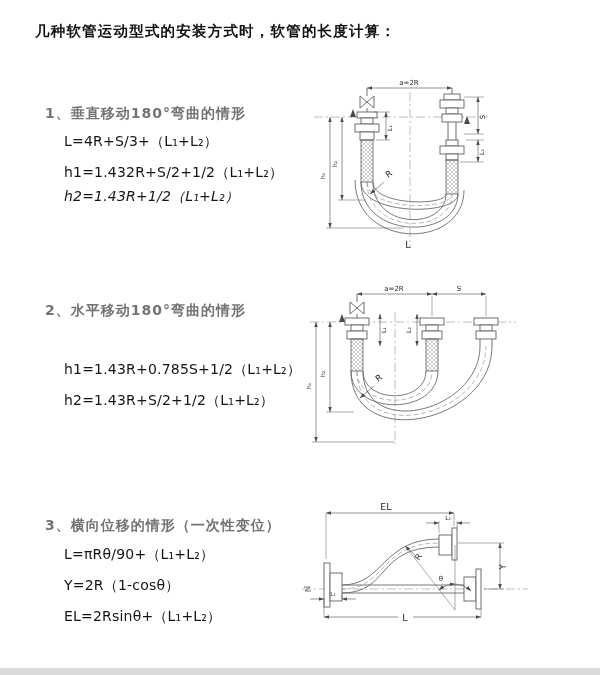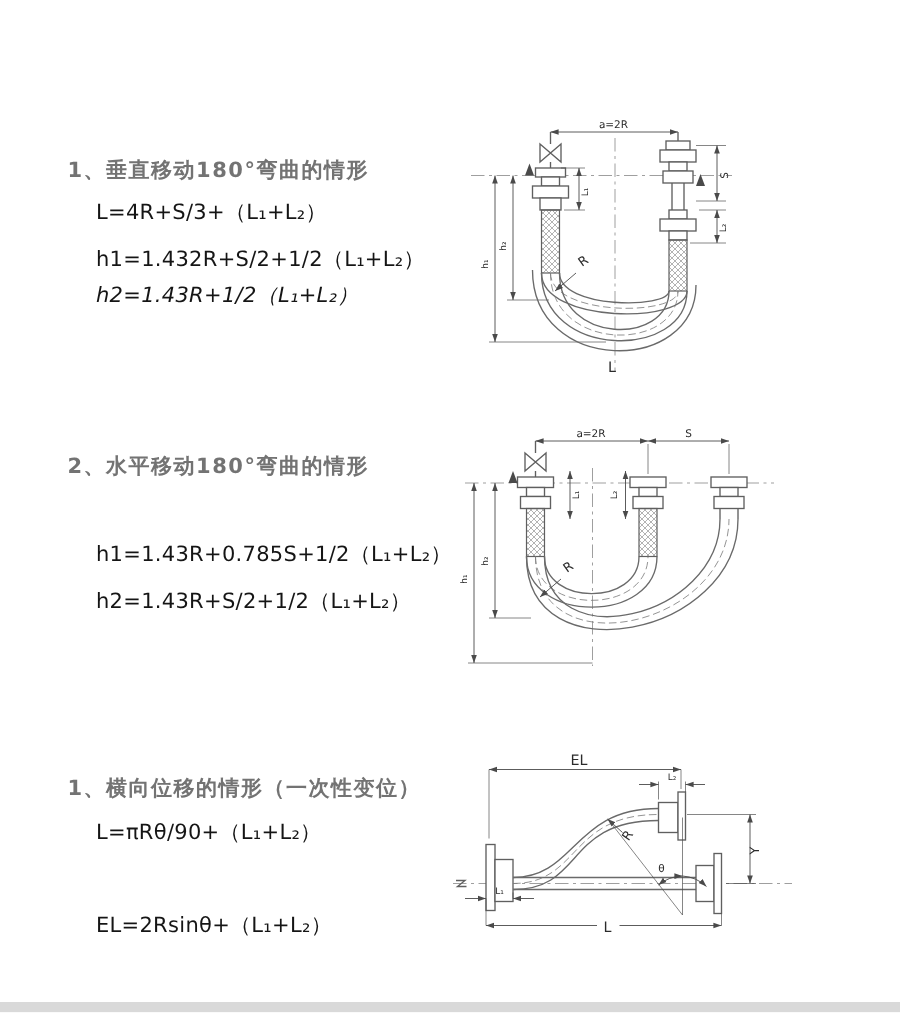--- a/index.html
+++ b/index.html
@@ -28,20 +28,21 @@
   .xl{fill:none;stroke:#4a4a4a;stroke-width:.45;}
   .fit{fill:#ffffff;stroke:#5f5f5f;stroke-width:.9;}
   .arrowfill{fill:#4a4a4a;}
   .scan-edge{position:absolute;left:0;bottom:0;width:600px;height:7px;background:#d9d9d9;}
 </style>
 </head>
 <body>
 
 <div class="page">
 
+  <div class="page-title">几种软管运动型式的安装方式时，软管的长度计算：</div>
 
   <div class="sec-heading" style="top:105px;">1、垂直移动180°弯曲的情形</div>
   <div class="formula" style="top:133px;">L=4R+S/3+（L₁+L₂）</div>
   <div class="formula" style="top:164px;">h1=1.432R+S/2+1/2（L₁+L₂）</div>
   <div class="formula" style="top:188px;font-style:italic;">h2=1.43R+1/2（L₁+L₂）</div>
 
   <svg style="left:308px;top:76px;" width="230" height="182" viewBox="0 0 230 182">
     <defs>
       <marker id="arw1" viewBox="0 0 10 10" refX="10" refY="5" markerWidth="9" markerHeight="9" orient="auto-start-reverse">
         <path d="M0,1.5 L10,5 L0,8.5 Z" class="arrowfill"></path>
@@ -198,22 +199,23 @@
       <path class="hd" d="M51,87 C51,126 126,126 126,87"></path>
       <path class="hose" d="M45,87 C45,168 186,140 186,62"></path>
       <path class="hose" d="M57,87 C57,156 174,128 174,62"></path>
       <path class="hd" d="M51,87 C51,162 180,134 180,62"></path>
     </g>
 
     <text class="t8" x="72" y="98" transform="rotate(-35 72,98)">R</text>
     <line class="dim" x1="68" y1="102" x2="54" y2="114" marker-end="url(#arw2)"></line>
   </svg>
 
-  <div class="sec-heading" style="top:517px;">1、横向位移的情形（一次性变位）</div>
+  <div class="sec-heading" style="top:517px;">3、横向位移的情形（一次性变位）</div>
   <div class="formula" style="top:546px;">L=πRθ/90+（L₁+L₂）</div>
+  <div class="formula" style="top:577px;">Y=2R（1-cosθ）</div>
   <div class="formula" style="top:608px;">EL=2Rsinθ+（L₁+L₂）</div>
 
   <svg style="left:298px;top:497px;" width="300" height="152" viewBox="0 0 300 152">
     <defs>
       <marker id="arw3" viewBox="0 0 10 10" refX="10" refY="5" markerWidth="9" markerHeight="9" orient="auto-start-reverse">
         <path d="M0,1.5 L10,5 L0,8.5 Z" class="arrowfill"></path>
       </marker>
     </defs>
 
     <path class="cl" d="M4,92 H230"></path>

